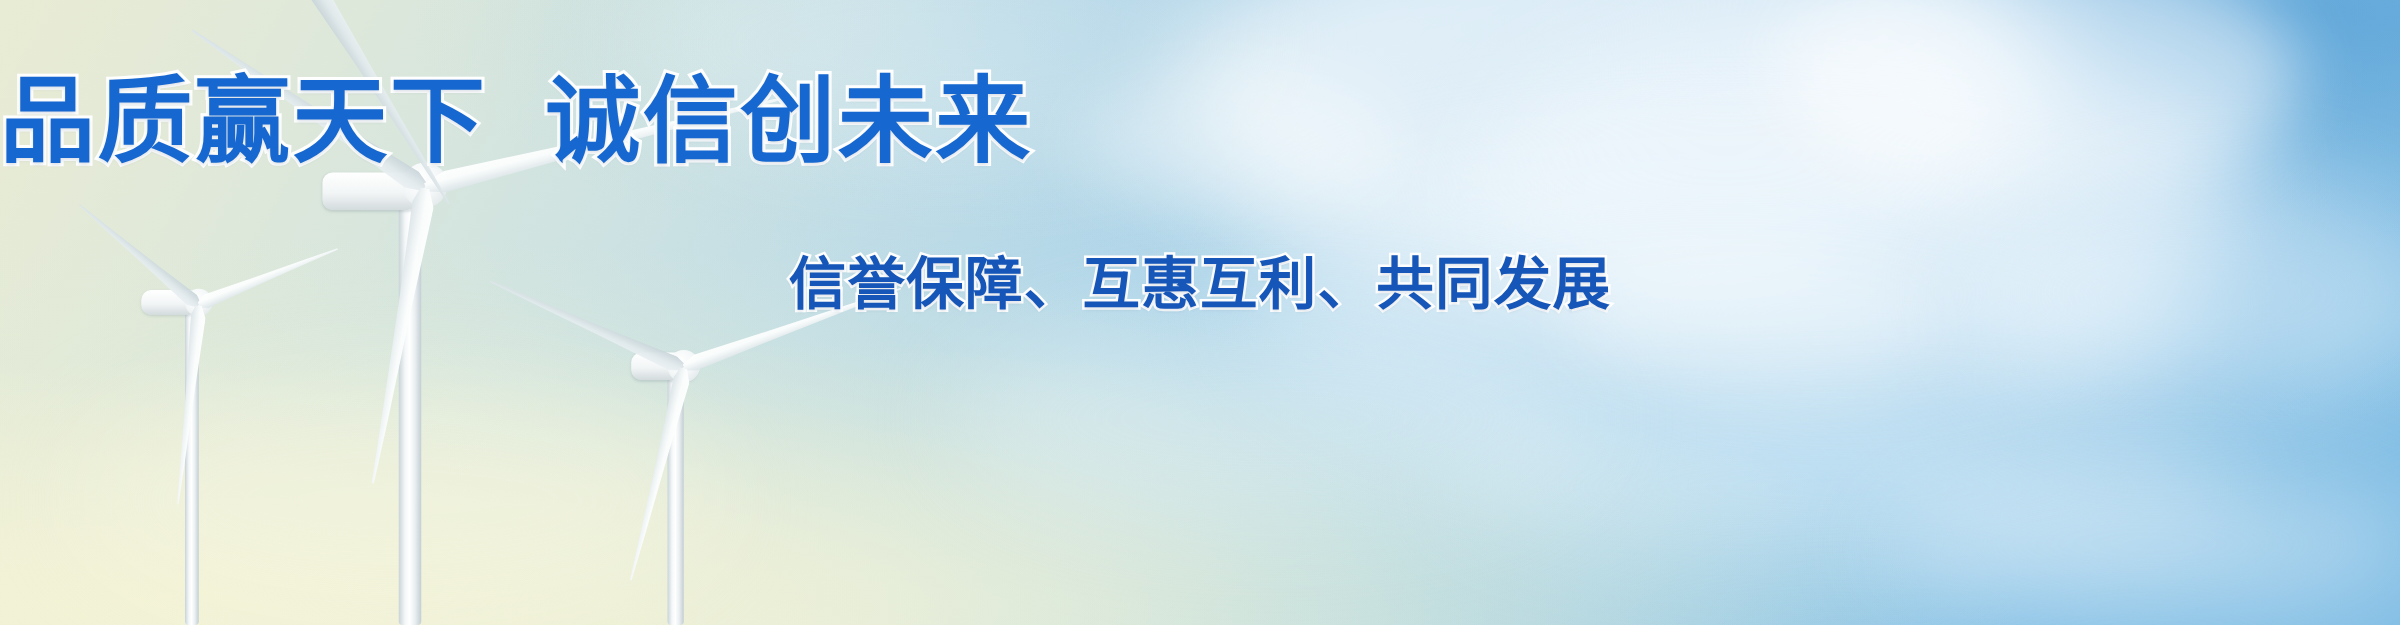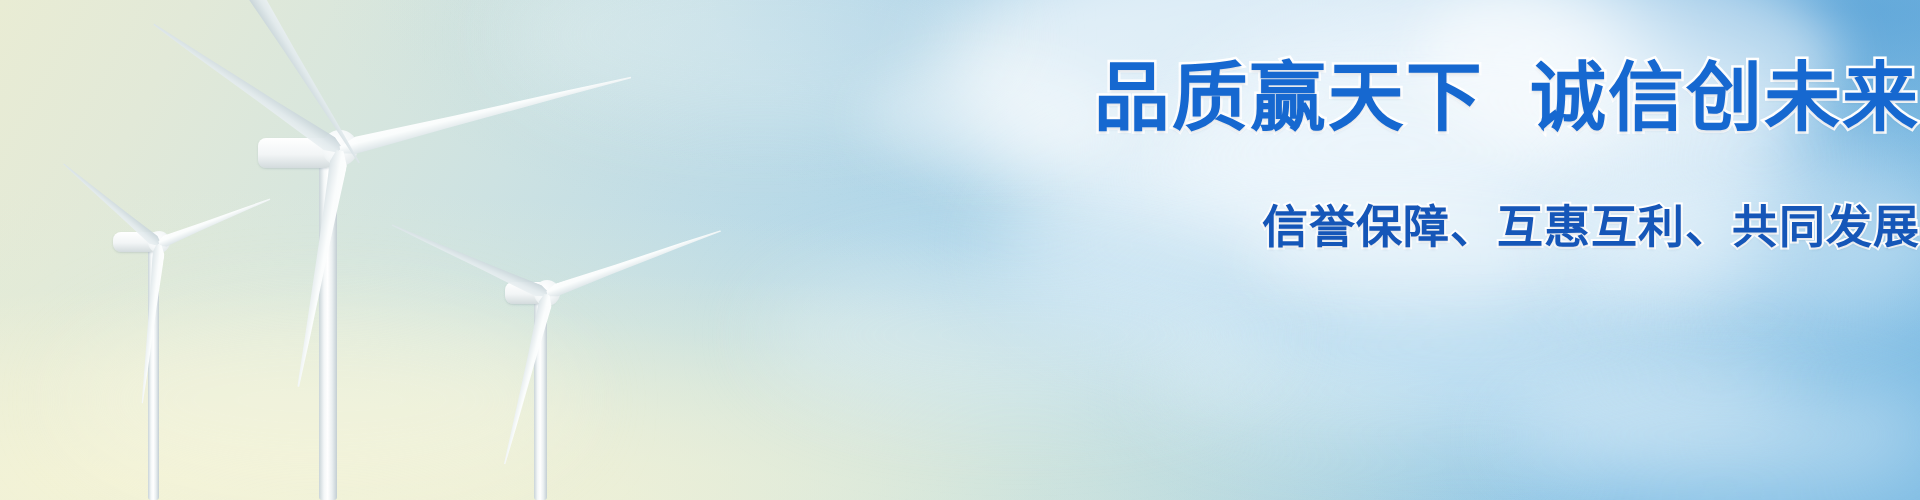--- a/index.html
+++ b/index.html
@@ -98,21 +98,21 @@
     left:0;
     top:0;
     width:1920px;
     height:500px;
     pointer-events:none;
   }
   .headline{
     position:absolute;
     left:0;right:0;
     top:60px;
-    text-align:right;
+    text-align:left;
     font-size:76px;
     line-height:1;
     font-weight:bold;
     letter-spacing:2px;
     color:#1668d0;
     -webkit-text-stroke:5px #ffffff;
     paint-order:stroke fill;
     text-shadow:0 2px 3px rgba(60,90,120,.18);
     white-space:pre;
   }
@@ -124,21 +124,21 @@
     font-size:27px;
     line-height:1;
     font-weight:bold;
     letter-spacing:.6px;
     color:#3c4f6e;
   }
   .tagline{
     position:absolute;
     left:0;right:0;
     top:204px;
-    text-align:right;
+    text-align:center;
     font-size:46px;
     line-height:1;
     font-weight:bold;
     letter-spacing:1px;
     color:#1556b8;
     -webkit-text-stroke:4px #ffffff;
     paint-order:stroke fill;
     text-shadow:0 2px 3px rgba(60,90,120,.16);
   }
 </style>

